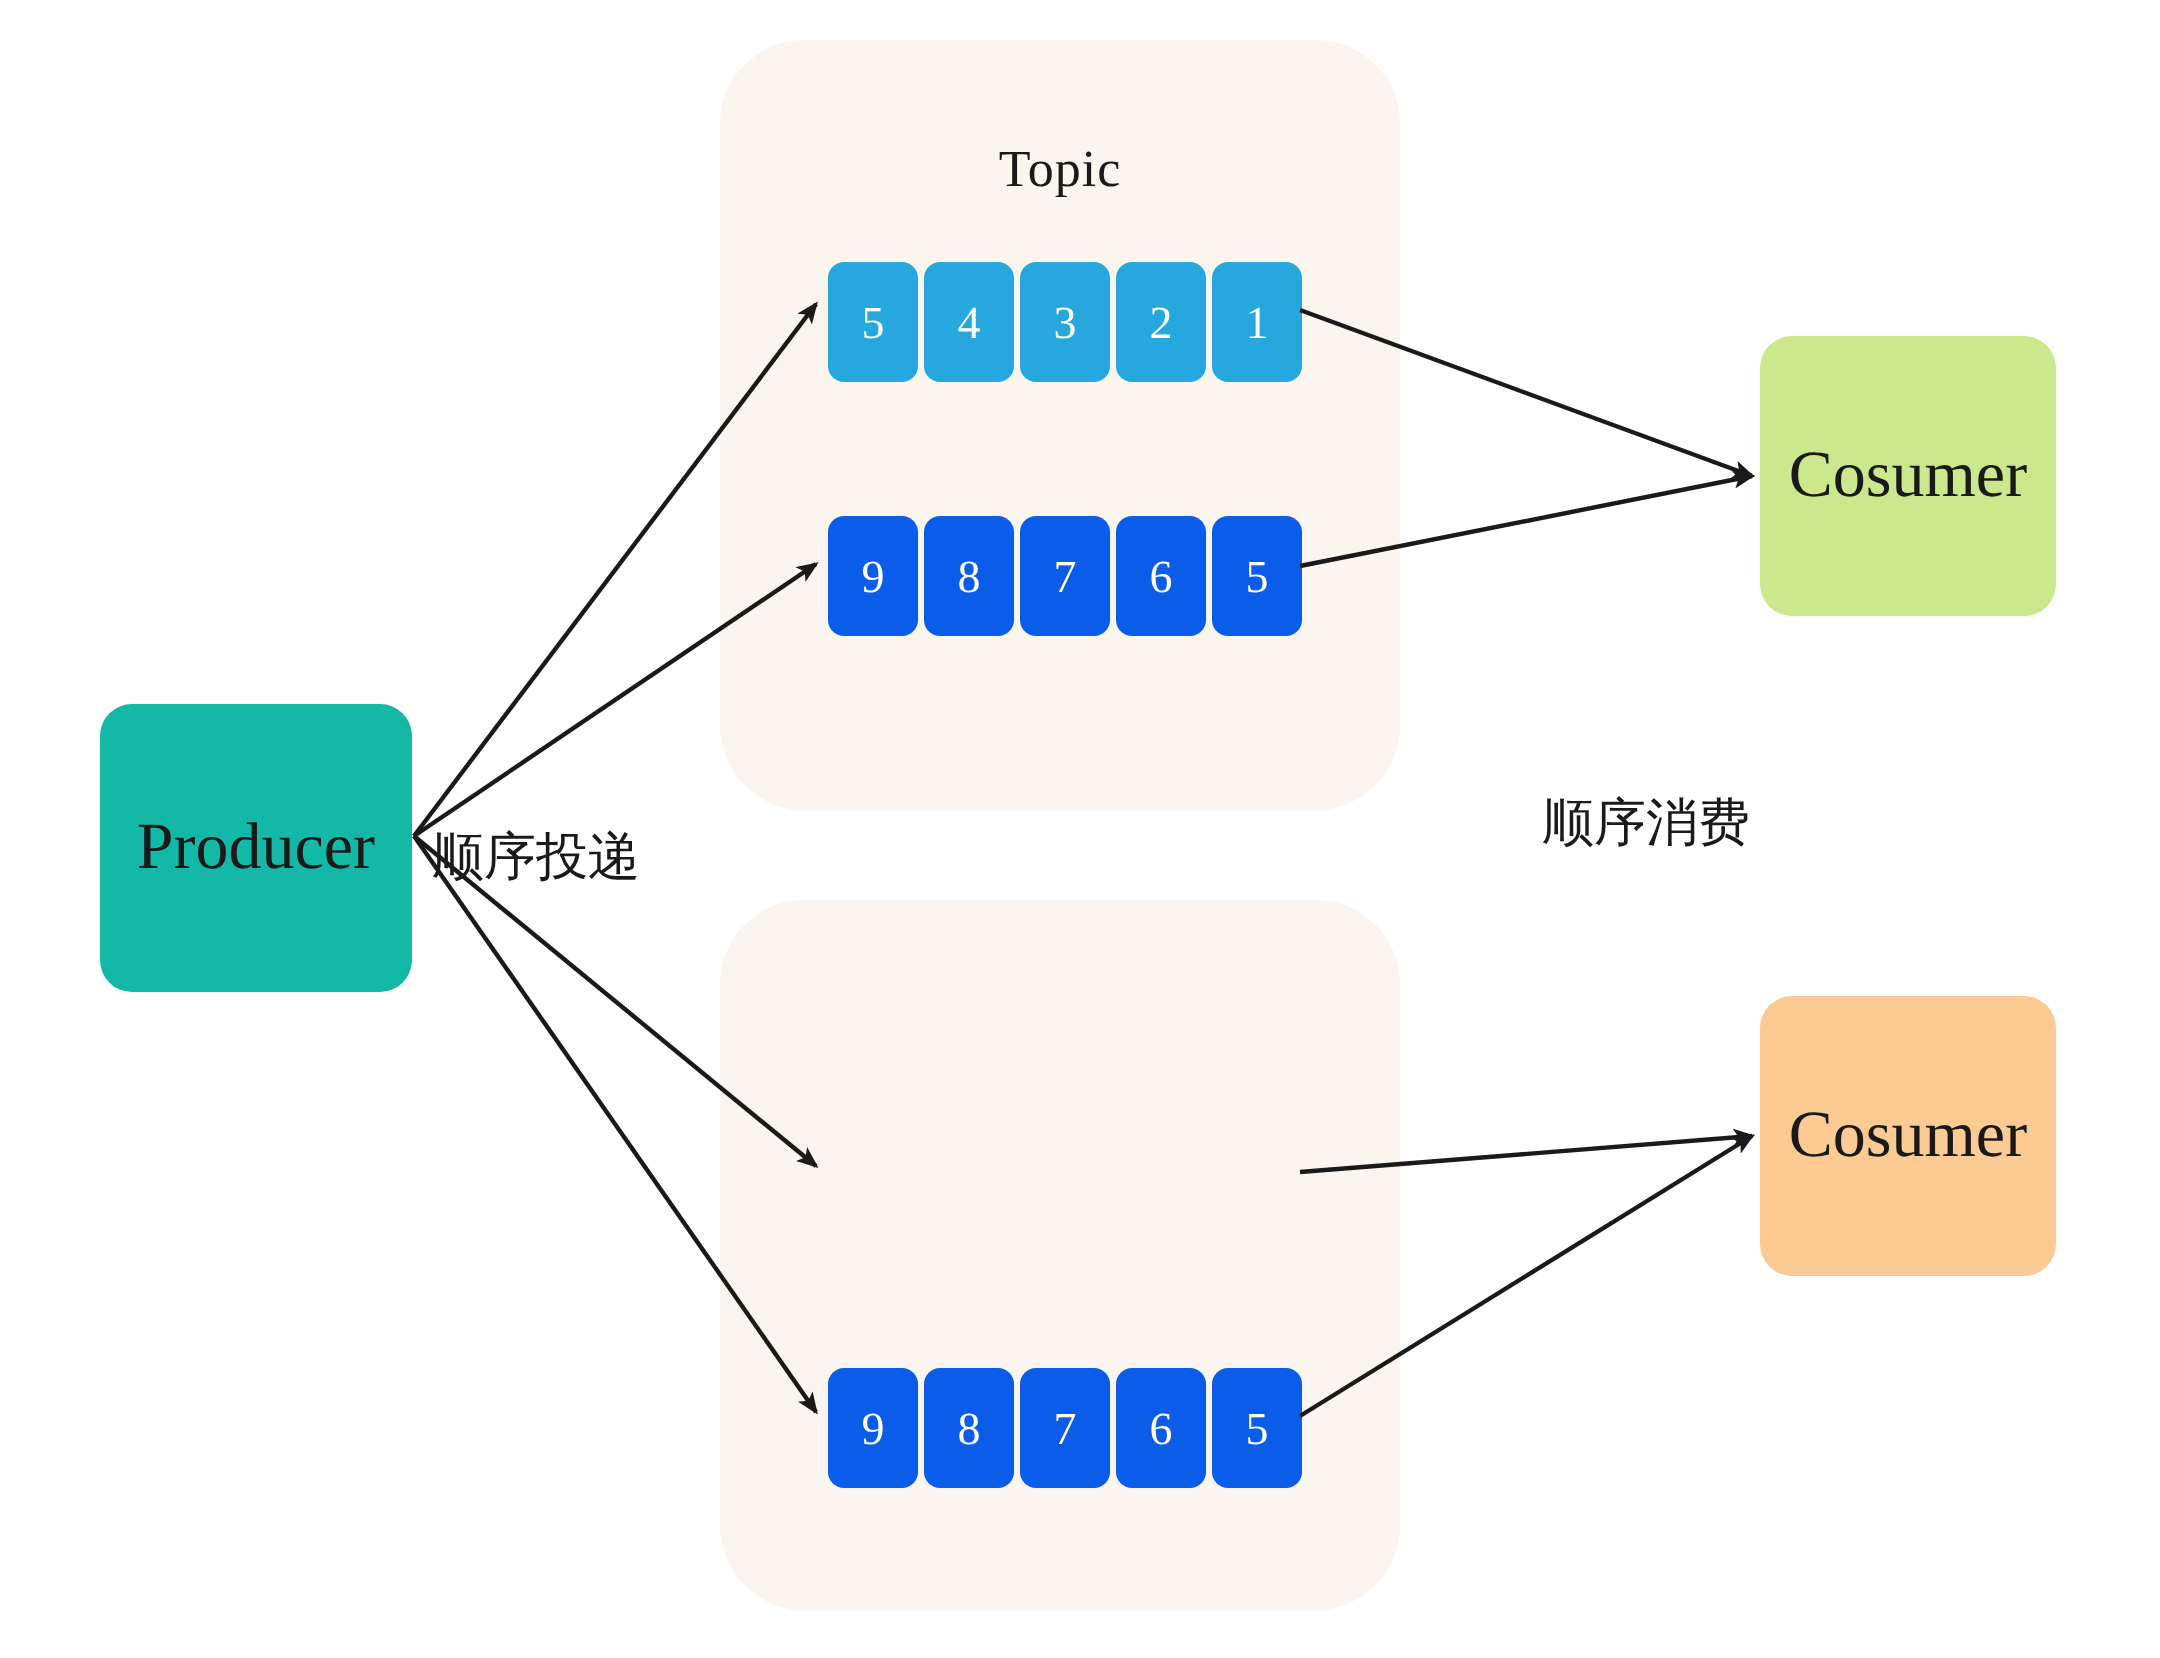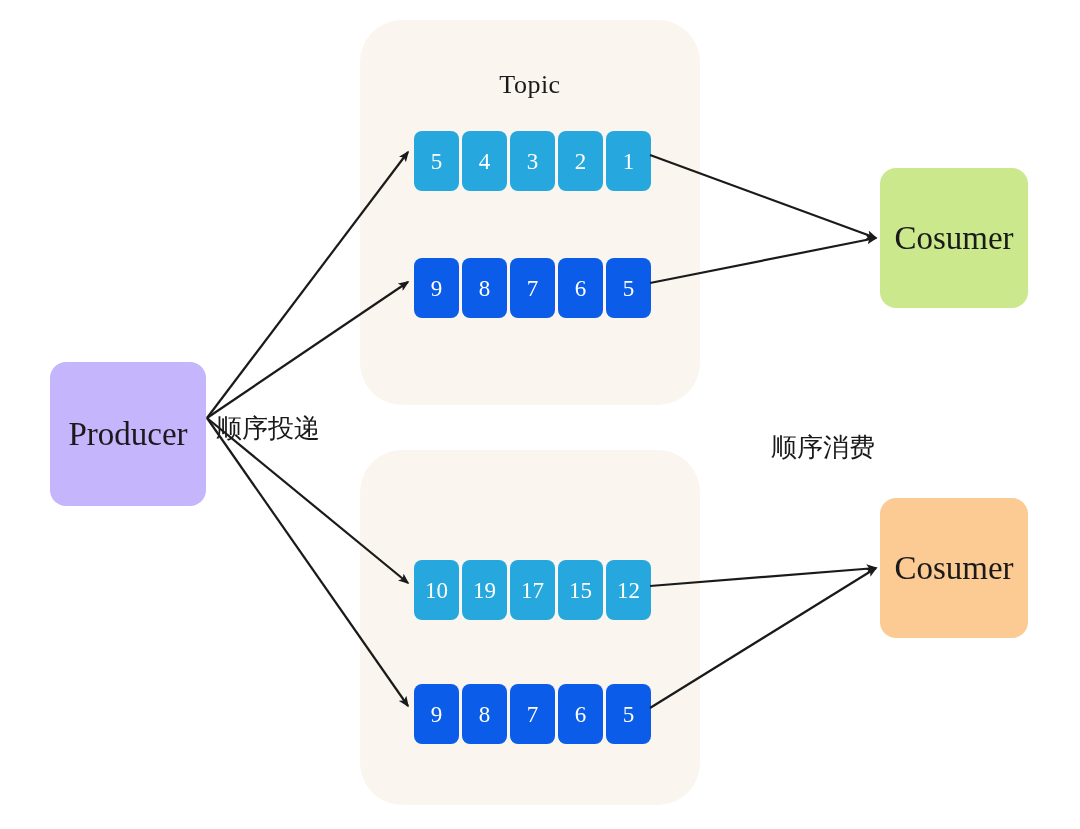--- a/index.html
+++ b/index.html
@@ -65,41 +65,40 @@
     position: absolute;
     border-radius: 16px;
     display: flex;
     align-items: center;
     justify-content: center;
     font-size: 33px;
     color: #1a1a1a;
   }
   #producer-box {
     left: 50px; top: 352px; width: 156px; height: 144px;
-    background: #c4b5fd;
-    margin-top: 10px;
+    background: #14b8a6;
   }
   #consumer-top-box {
     left: 880px; top: 168px; width: 148px; height: 140px;
     background: #cbe88c;
   }
   #consumer-bottom-box {
     left: 880px; top: 498px; width: 148px; height: 140px;
     background: #fccb93;
   }
 
   .edge-label {
     position: absolute;
     font-size: 26px;
     color: #1a1a1a;
     white-space: nowrap;
     font-family: "Liberation Serif", "DejaVu Serif", serif;
   }
   #label-produce { left: 216px; top: 411px; }
-  #label-consume { left: 771px; top: 430px; }
+  #label-consume { left: 771px; top: 394px; }
 
   #arrow-layer {
     position: absolute;
     left: 0; top: 0;
     width: 1080px;
     height: 829px;
     pointer-events: none;
   }
   .arrow-path {
     stroke: #1a1a1a;
@@ -129,27 +128,20 @@
   </div>
 
   <div class="queue" id="queue-t2">
     <div class="cell dark">9</div>
     <div class="cell dark">8</div>
     <div class="cell dark">7</div>
     <div class="cell dark">6</div>
     <div class="cell dark">5</div>
   </div>
 
-  <div class="queue" id="queue-b1">
-    <div class="cell light">10</div>
-    <div class="cell light">19</div>
-    <div class="cell light">17</div>
-    <div class="cell light">15</div>
-    <div class="cell light">12</div>
-  </div>
 
   <div class="queue" id="queue-b2">
     <div class="cell dark">9</div>
     <div class="cell dark">8</div>
     <div class="cell dark">7</div>
     <div class="cell dark">6</div>
     <div class="cell dark">5</div>
   </div>
 
   <div class="node-box" id="producer-box">

